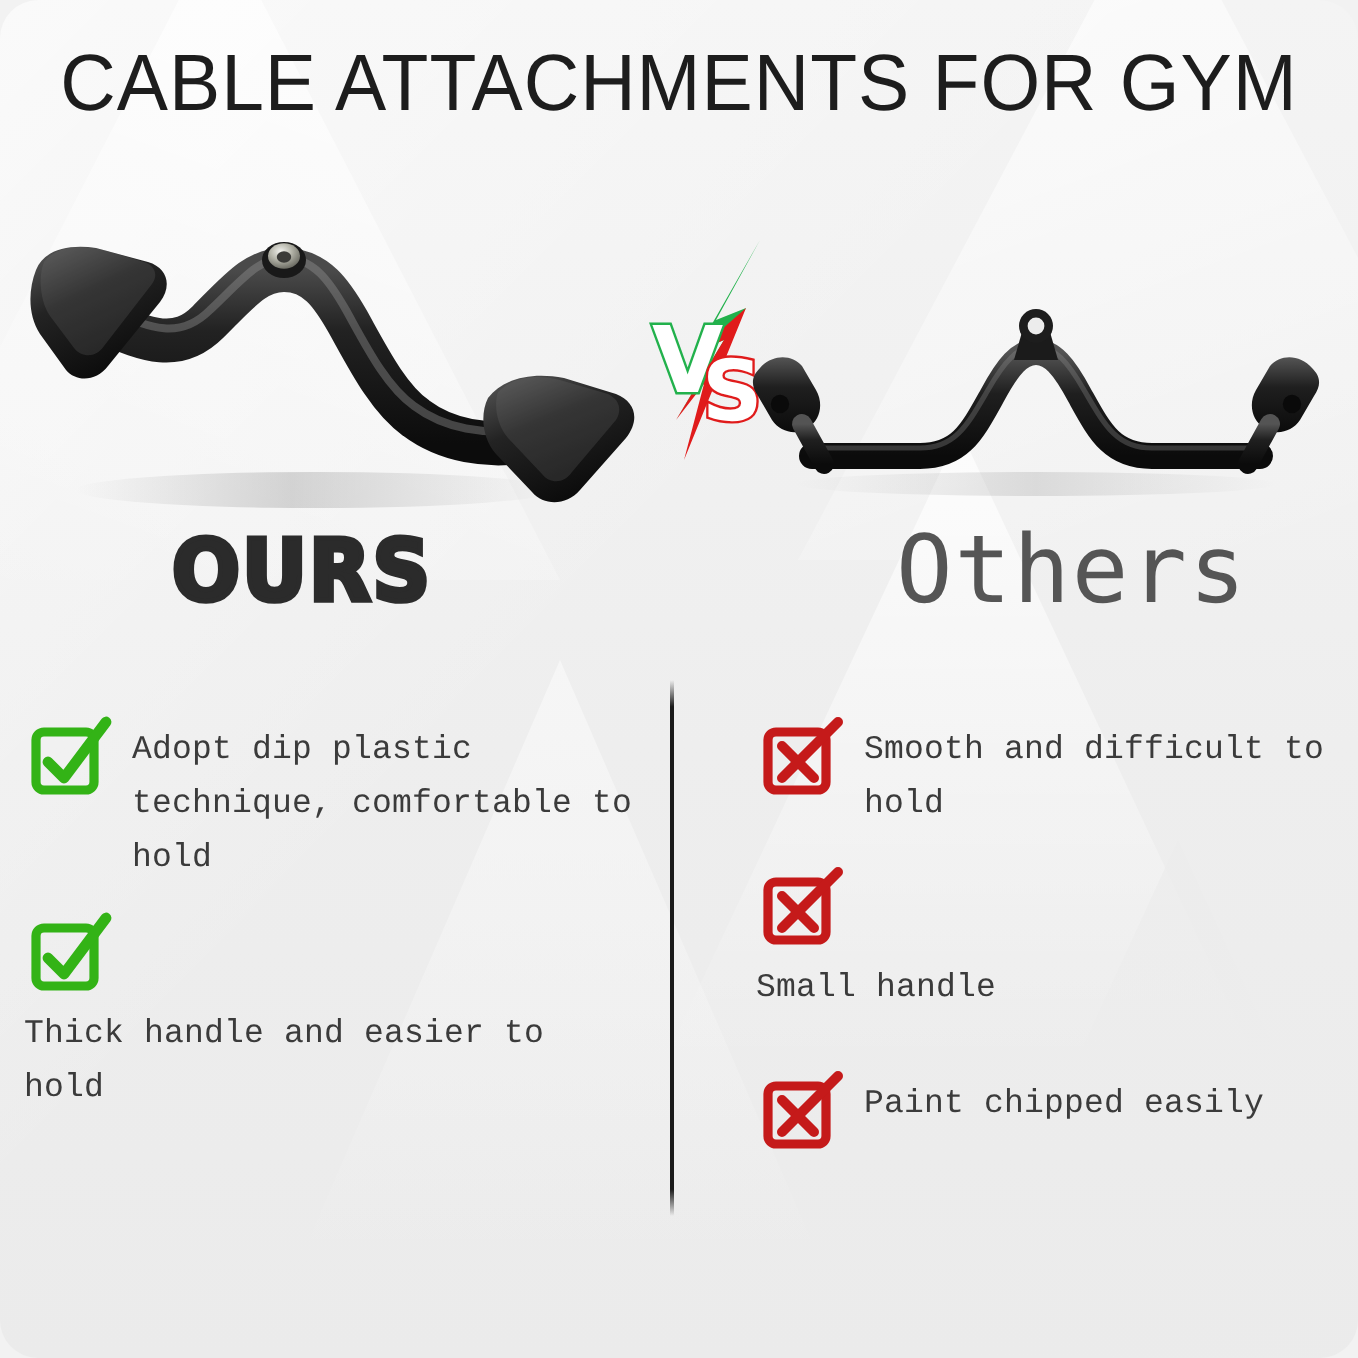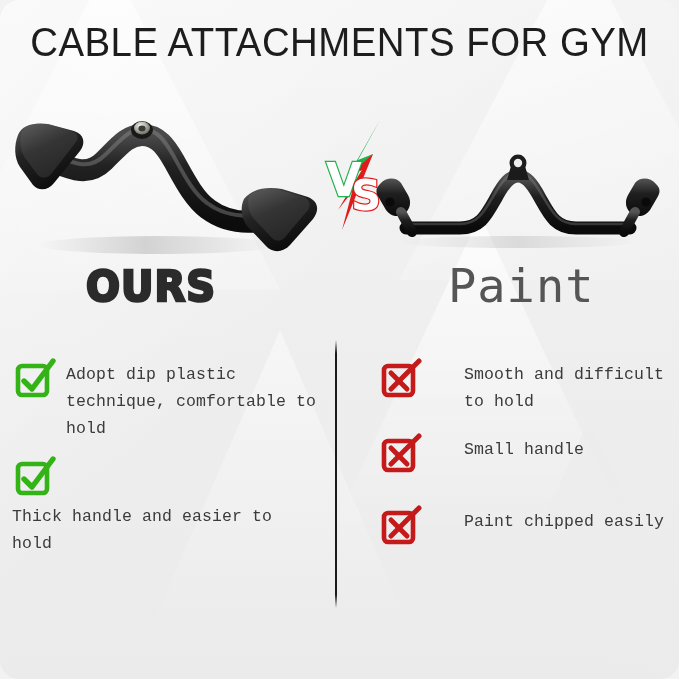--- a/index.html
+++ b/index.html
@@ -73,34 +73,34 @@
     background:linear-gradient(to bottom,rgba(25,25,25,0) 0%,#1a1a1a 5%,#1a1a1a 95%,rgba(25,25,25,0) 100%);
   }
 
   
   .col{position:absolute;top:358px;}
   #col-left{left:12px;width:310px;}
   #col-right{left:378px;width:290px;}
 
   .feature{display:flex;align-items:flex-start;margin-bottom:18px;}
   #col-left .feature{margin-bottom:18px;}
-  #col-right .feature{margin-bottom:18px;gap:32px;}
+  #col-right .feature{margin-bottom:18px;}
   .icon-wrap{flex:0 0 auto;width:44px;height:44px;position:relative;margin-right:10px;}
   .ftext{
     font-family:Liberation Mono, monospace;
     font-size:16.5px;line-height:27px;color:#3b3b3b;
     padding-top:3px;letter-spacing:.1px;
   }
   #col-right .ftext{padding-top:3px;}
 
   
   #col-left  .feature:nth-child(1){margin-bottom:14px;}
   #col-left  .feature:nth-child(2){margin-bottom:14px;flex-direction:column;}
   #col-right .feature:nth-child(1){margin-bottom:18px;}
-  #col-right .feature:nth-child(2){margin-bottom:28px;}
+  #col-right .feature:nth-child(2){margin-bottom:28px;flex-direction:column;}
 
   
   #bottom-note{
     position:absolute;left:28px;bottom:2px;
     font-size:9px;color:#dcdcdc;letter-spacing:1px;
     font-family:"DejaVu Sans",sans-serif;
   }
 </style>
 </head>
 <body>
@@ -218,21 +218,21 @@
 
     <g>
       <path d="M288,34 C282,27 272,27 267,33 L260,45 C256,52 258,60 264,64
                C270,68 278,66 282,60 L289,48 C293,42 292,38 288,34 Z" fill="url(#barG2)"></path>
       <circle cx="278" cy="52" r="4.6" fill="#0a0a0a"></circle>
       <path d="M267,62 L256,82" stroke="url(#barG2)" stroke-width="10" stroke-linecap="round"></path>
     </g>
   </svg>
 
   <div id="label-ours">OURS</div>
-  <div id="label-others">Paint</div>
+  <div id="label-others">Others</div>
 
   <div id="divider"></div>
 
   <div class="col" id="col-left">
 
     <div class="feature">
       <div class="icon-wrap">
         <svg viewBox="0 0 44 44" width="44" height="44">
           <rect x="6" y="8" width="29" height="29" rx="4" ry="4" fill="none" stroke="#33b316" stroke-width="4.6"></rect>
           <path d="M12,23 L20,31 L41,3" fill="none" stroke="#33b316" stroke-width="5.4" stroke-linecap="round" stroke-linejoin="round"></path>

